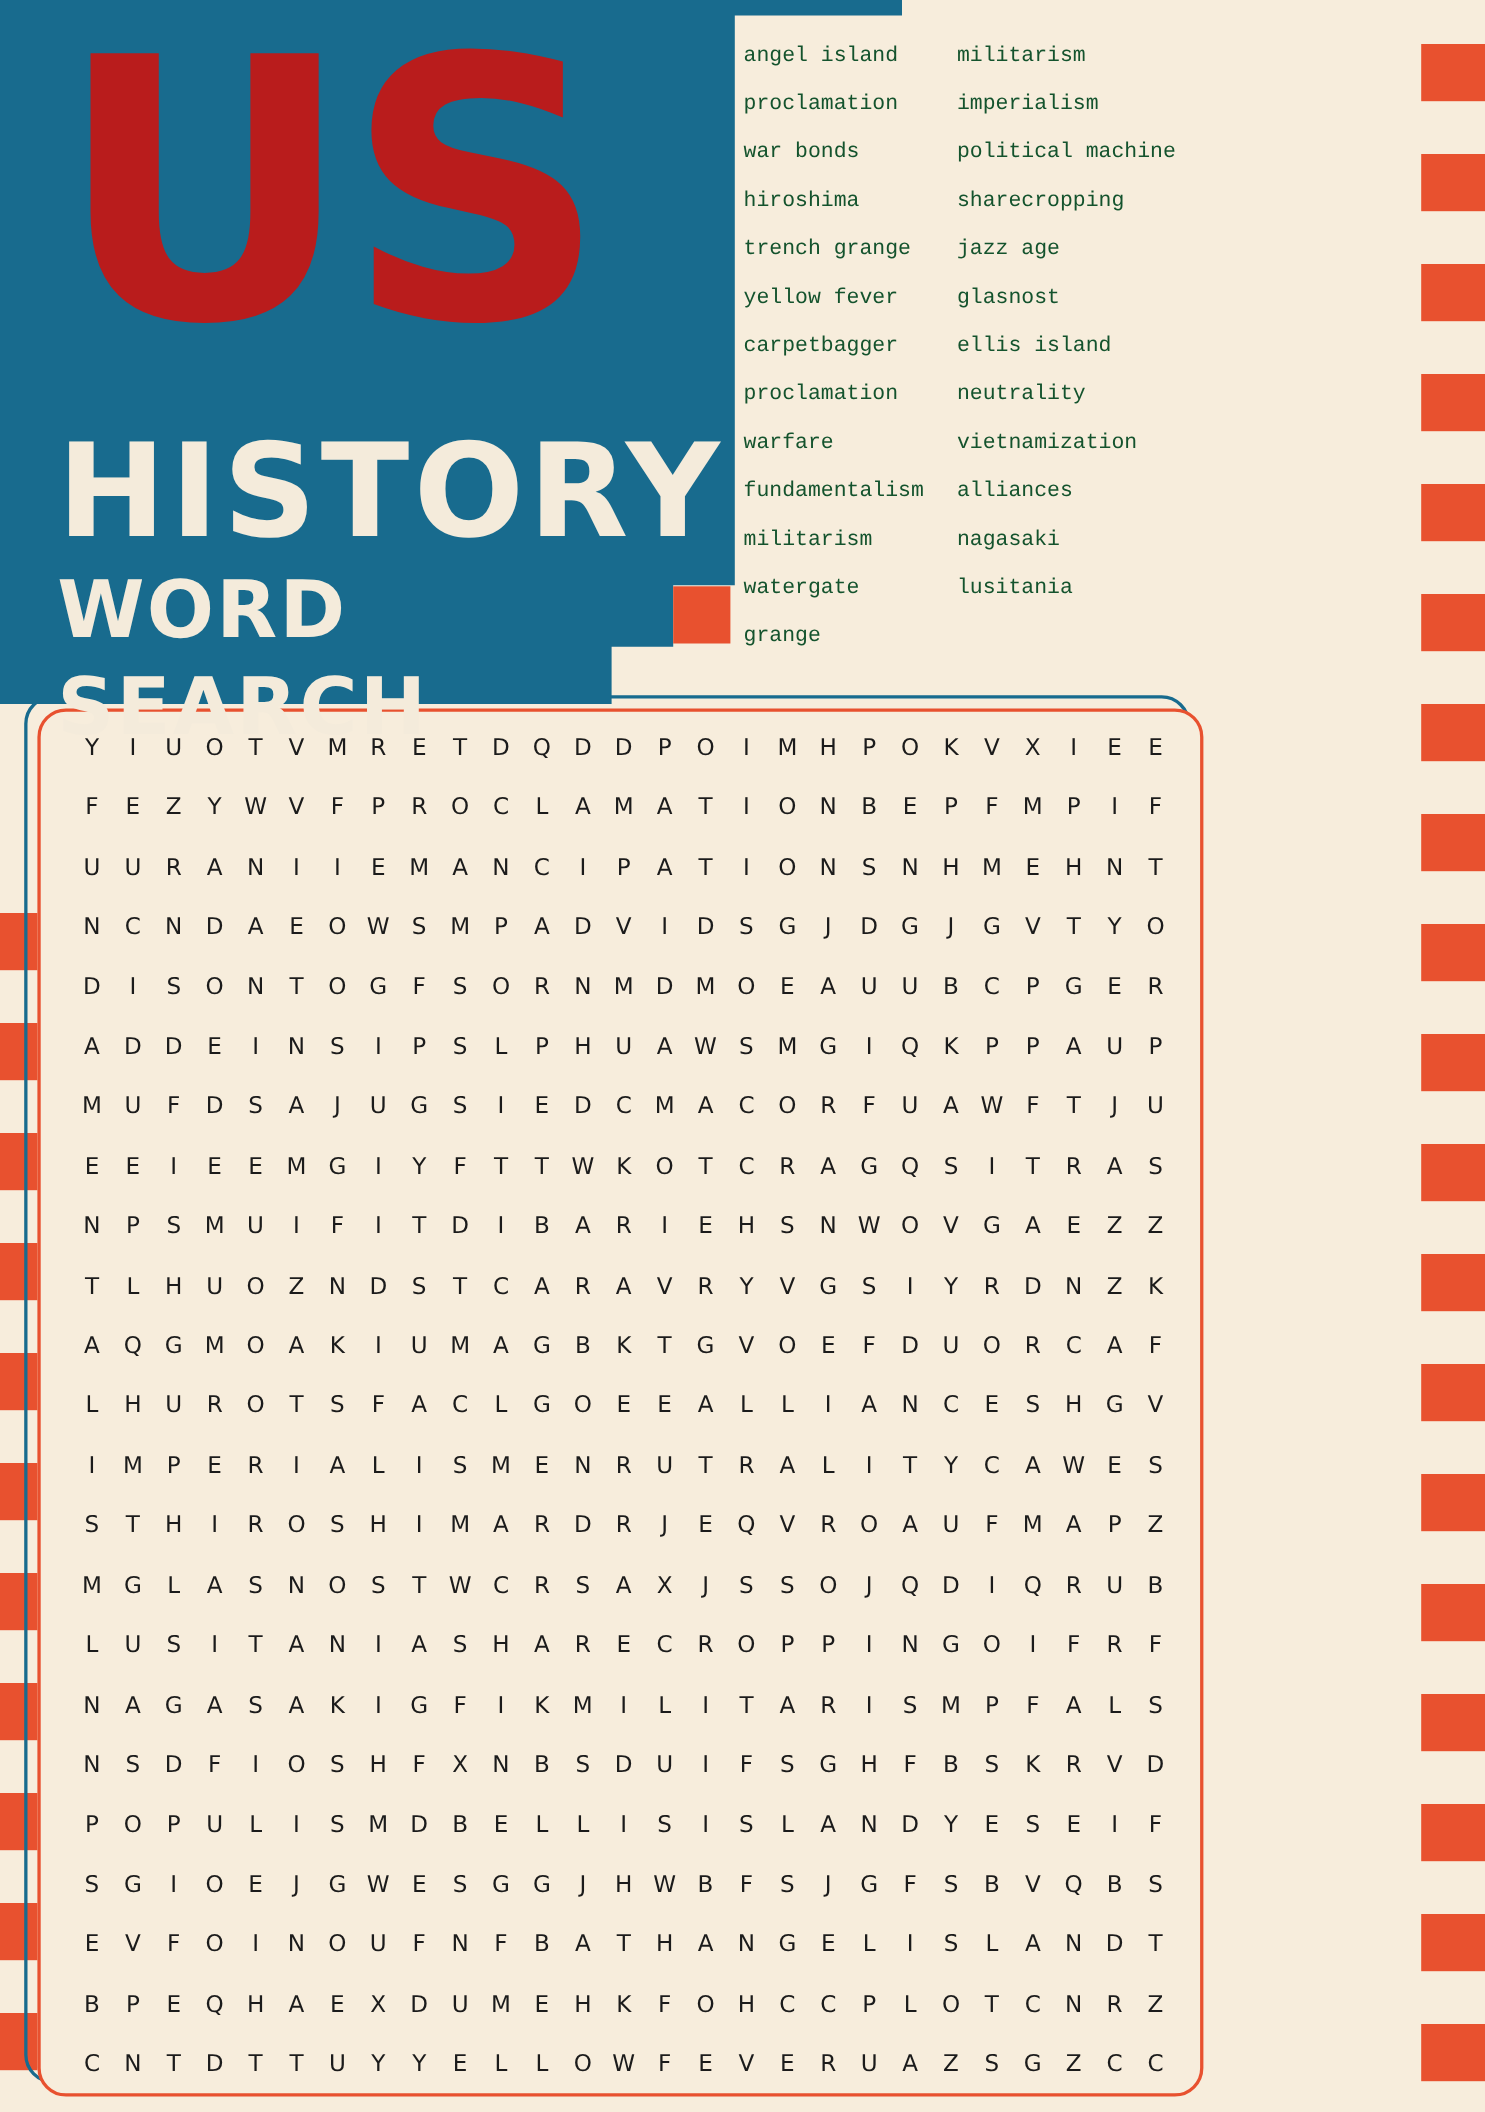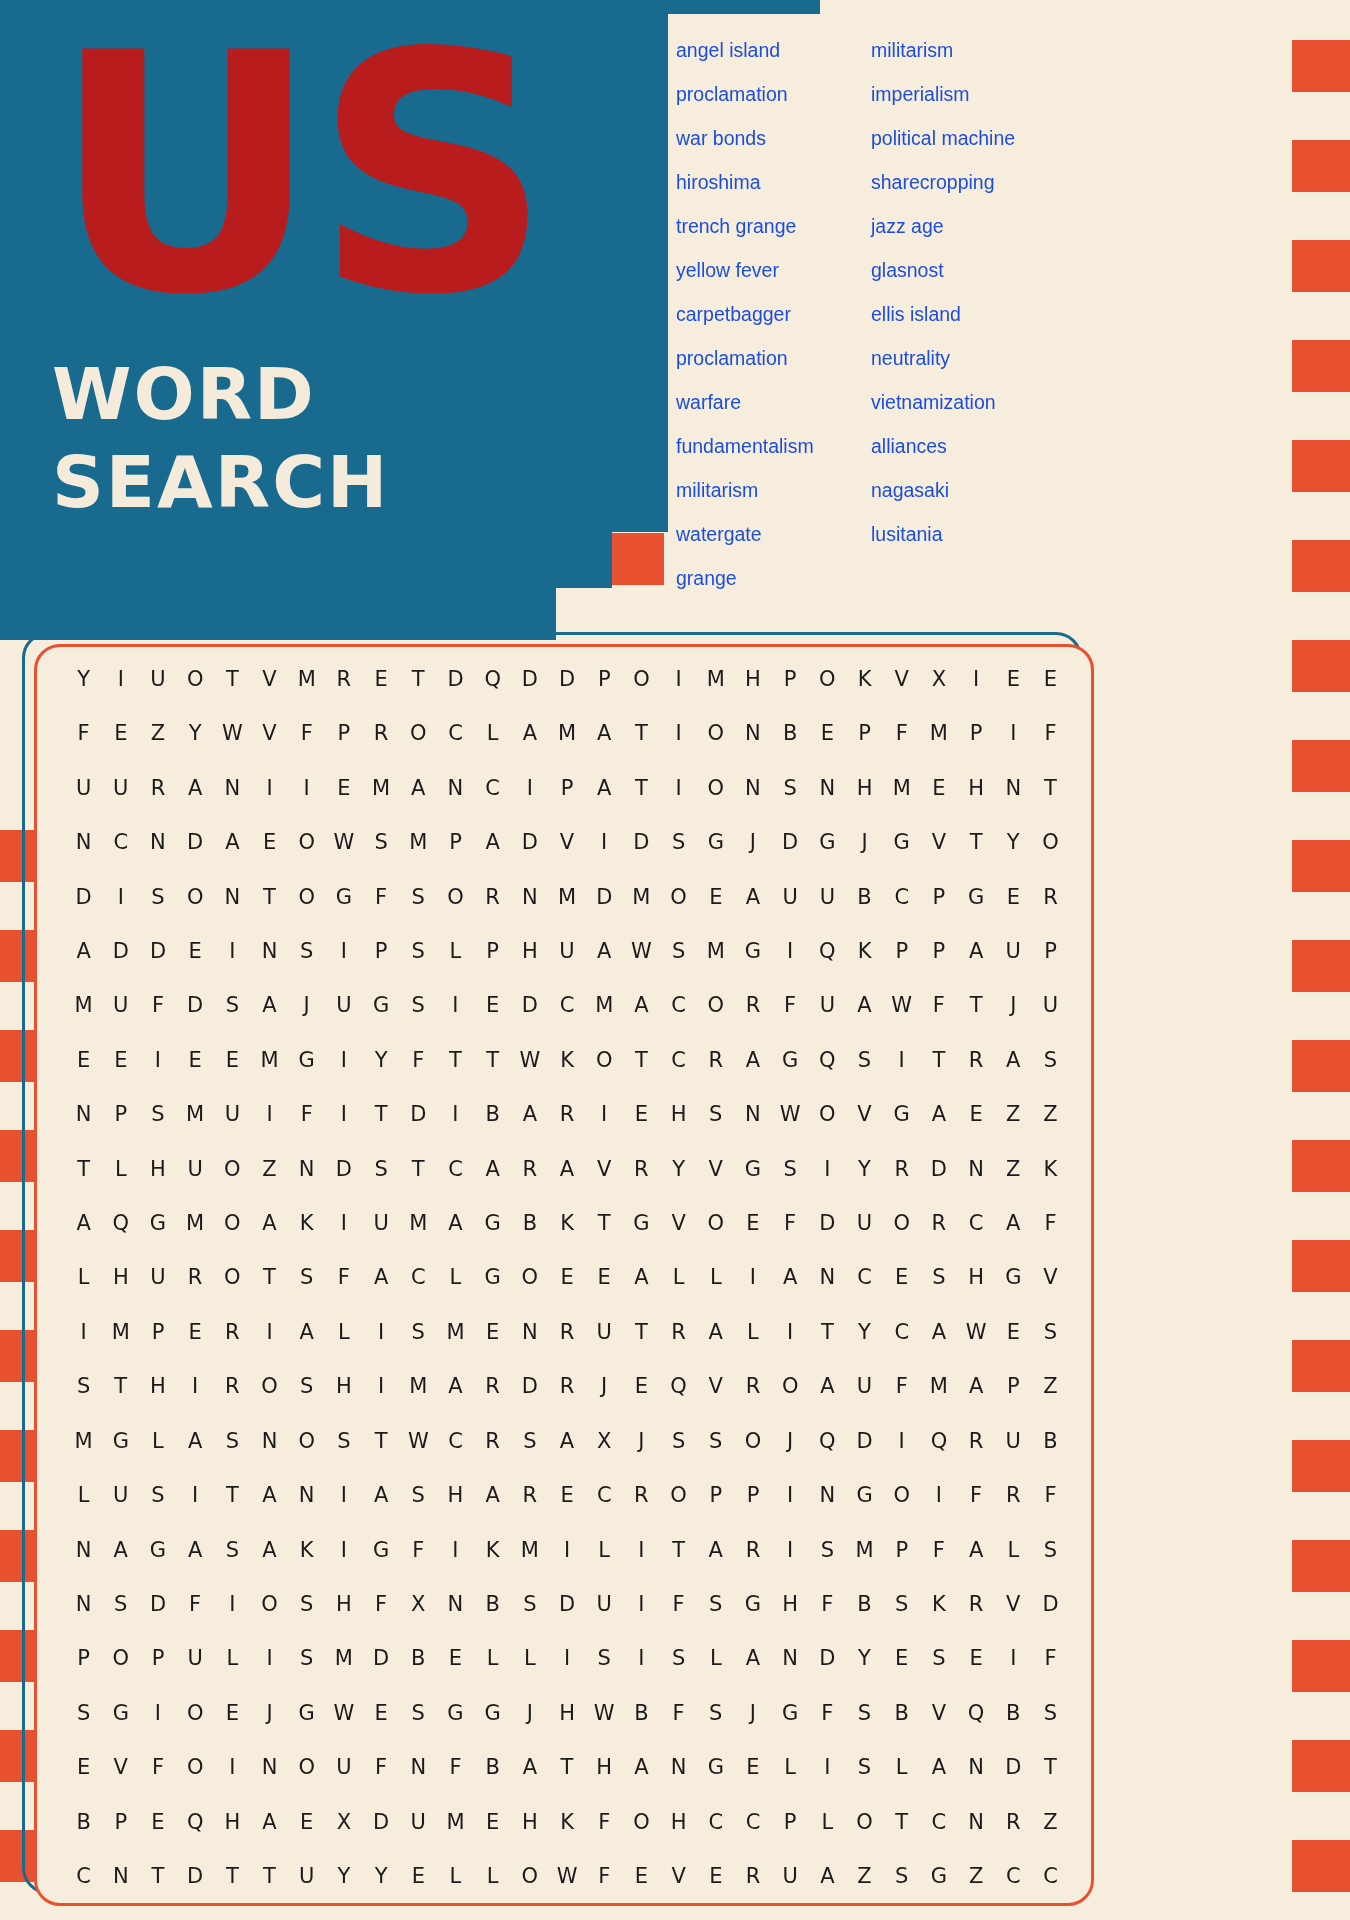--- a/index.html
+++ b/index.html
@@ -113,24 +113,24 @@
     display: flex;
     gap: 0;
   }
   .wl-col {
     display: flex;
     flex-direction: column;
   }
   .wl-col.left { width: 196px; align-items: flex-start; }
   .wl-col.right { width: 186px; }
   .word {
-    font-family: Liberation Sans, sans-serif;
+    font-family: Liberation Mono, monospace;
     font-size: 19.5px;
     line-height: 44px;
-    color: #1d4ed8;
+    color: #14532d;
     white-space: nowrap;
   }
 
   
   .grid-outer {
     position: absolute;
     left: 22px;
     top: 632px;
     width: 1060px;
     height: 1262px;
@@ -220,20 +220,21 @@
   <svg class="blue-svg" width="820" height="800" viewBox="0 0 820 800">
     <path d="M0,0 L840,0 L840,14 L668,14 L668,532 L612,532 L612,588 L556,588 L556,640 L0,640 Z" fill="#186b8e"></path>
     <path d="M0,640 L556,640 L556,790 L0,790 Z" fill="#186b8e" opacity="0"></path>
   </svg>
 </div>
 
 <div class="orange-sq"></div>
 
 <div class="title-block">
   <div class="t-us">US</div>
+  <div class="t-history">HISTORY</div>
   <div class="t-ws">WORD SEARCH</div>
 </div>
 
 <div class="wordlist">
   <div class="wl-col left">
     <div class="word">angel island</div>
     <div class="word">proclamation</div>
     <div class="word">war bonds</div>
     <div class="word">hiroshima</div>
     <div class="word">trench grange</div>

